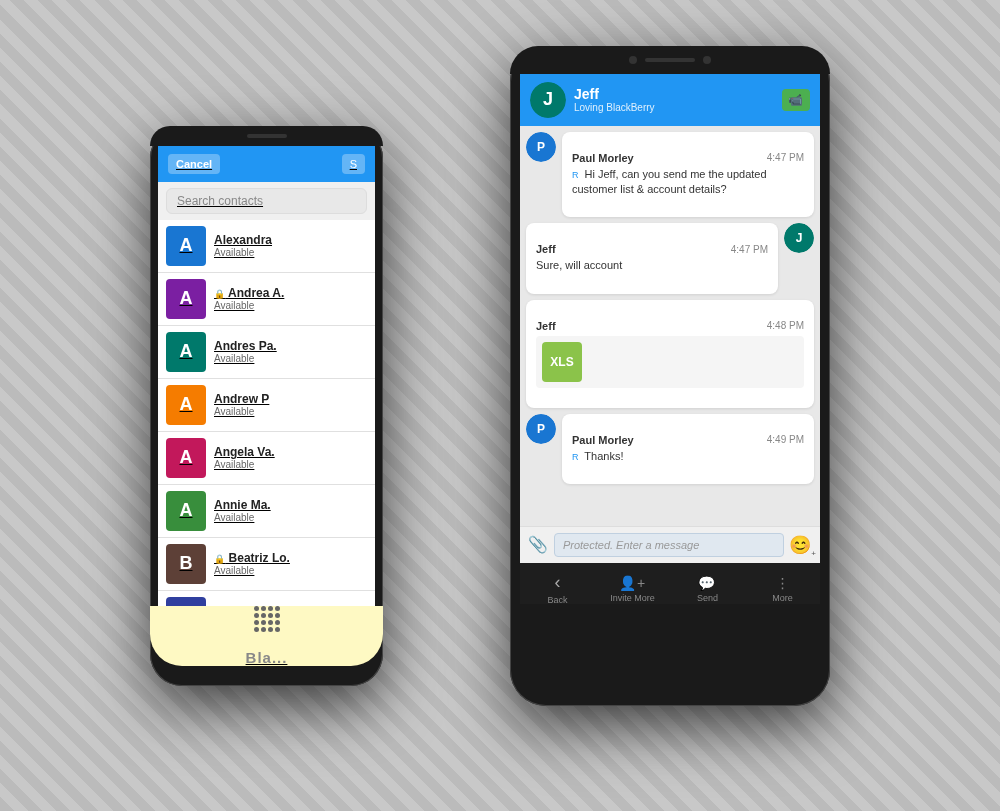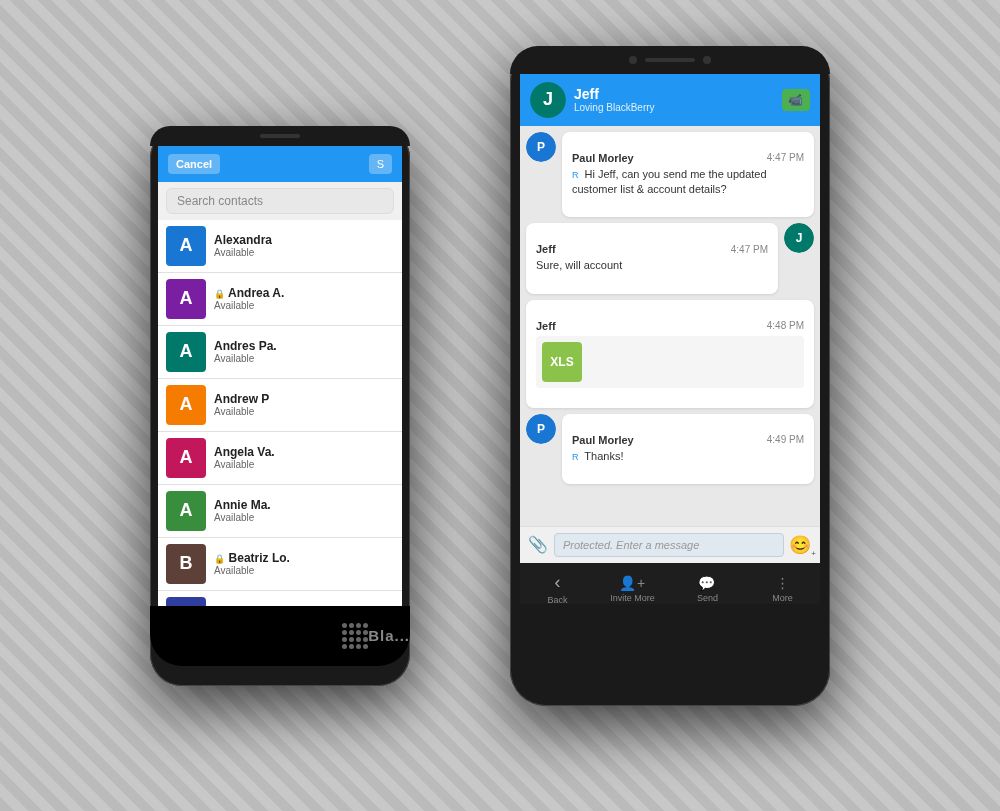--- a/index.html
+++ b/index.html
@@ -29,26 +29,27 @@
     
     .phone {
       position: absolute;
       border-radius: 36px;
       background: #1a1a1a;
       box-shadow: 0 20px 60px rgba(0,0,0,0.7), inset 0 0 0 1px #444;
     }
 
     
     .phone-left {
-      width: 260px;
+      width: 233px;
       height: 560px;
       left: 0;
       top: 80px;
       z-index: 1;
       border-radius: 32px;
+      text-decoration: underline;
     }
 
     .phone-left .phone-top-bar {
       height: 20px;
       background: #1a1a1a;
       border-radius: 32px 32px 0 0;
       display: flex;
       align-items: center;
       justify-content: center;
     }
@@ -162,25 +163,26 @@
     }
 
     .lock-icon {
       font-size: 9px;
       color: #2196f3;
     }
 
     
     .phone-left .phone-bottom {
       height: 60px;
-      background: #000000;
+      background: #fef9c3;
       border-radius: 0 0 32px 32px;
       display: flex;
       align-items: center;
-      justify-content: flex-end;
+      justify-content: space-between;
+      flex-direction: column;
     }
 
     .bb-logo-small {
       color: #555;
       font-size: 16px;
       letter-spacing: 1px;
     }
 
     
     .phone-right {

